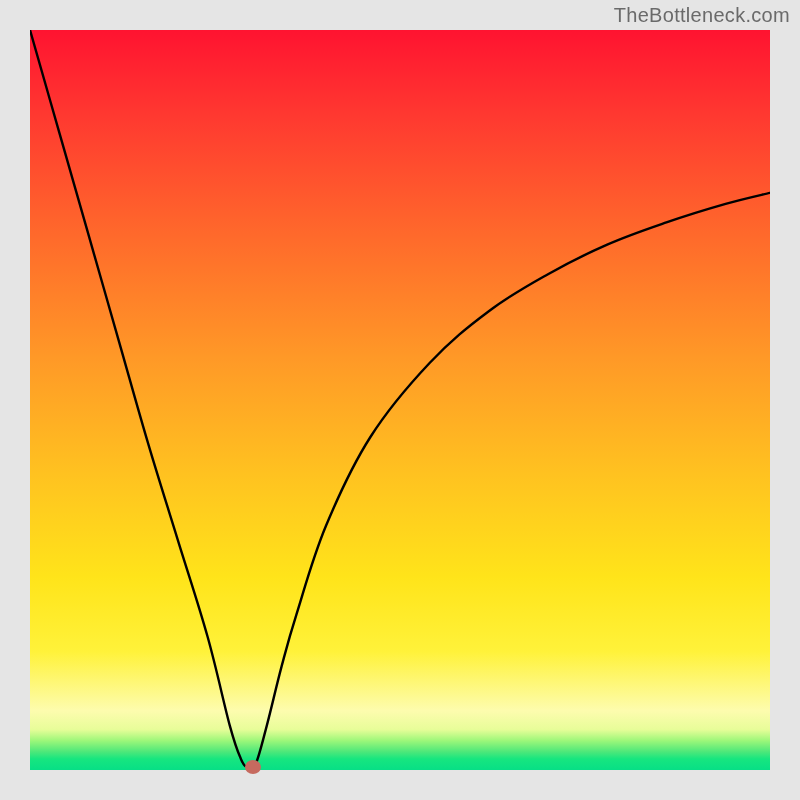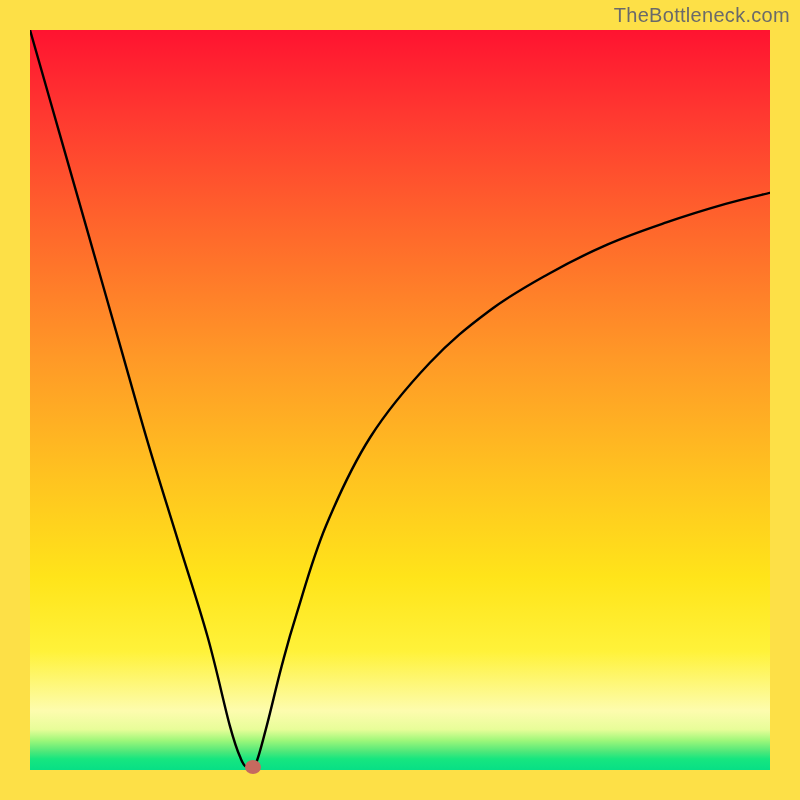--- a/index.html
+++ b/index.html
@@ -8,21 +8,21 @@
     width: 800px;
     height: 800px;
     background: #000;
     font-family: Arial, Helvetica, sans-serif;
     overflow: hidden;
   }
   .frame {
     position: relative;
     width: 800px;
     height: 800px;
-    background: #fde047;
+    background: #e5e5e5;
   }
   .watermark {
     position: absolute;
     top: 4px;
     right: 10px;
     color: #6a6a6a;
     font-size: 20px;
     font-weight: 500;
     letter-spacing: 0.3px;
     z-index: 3;

